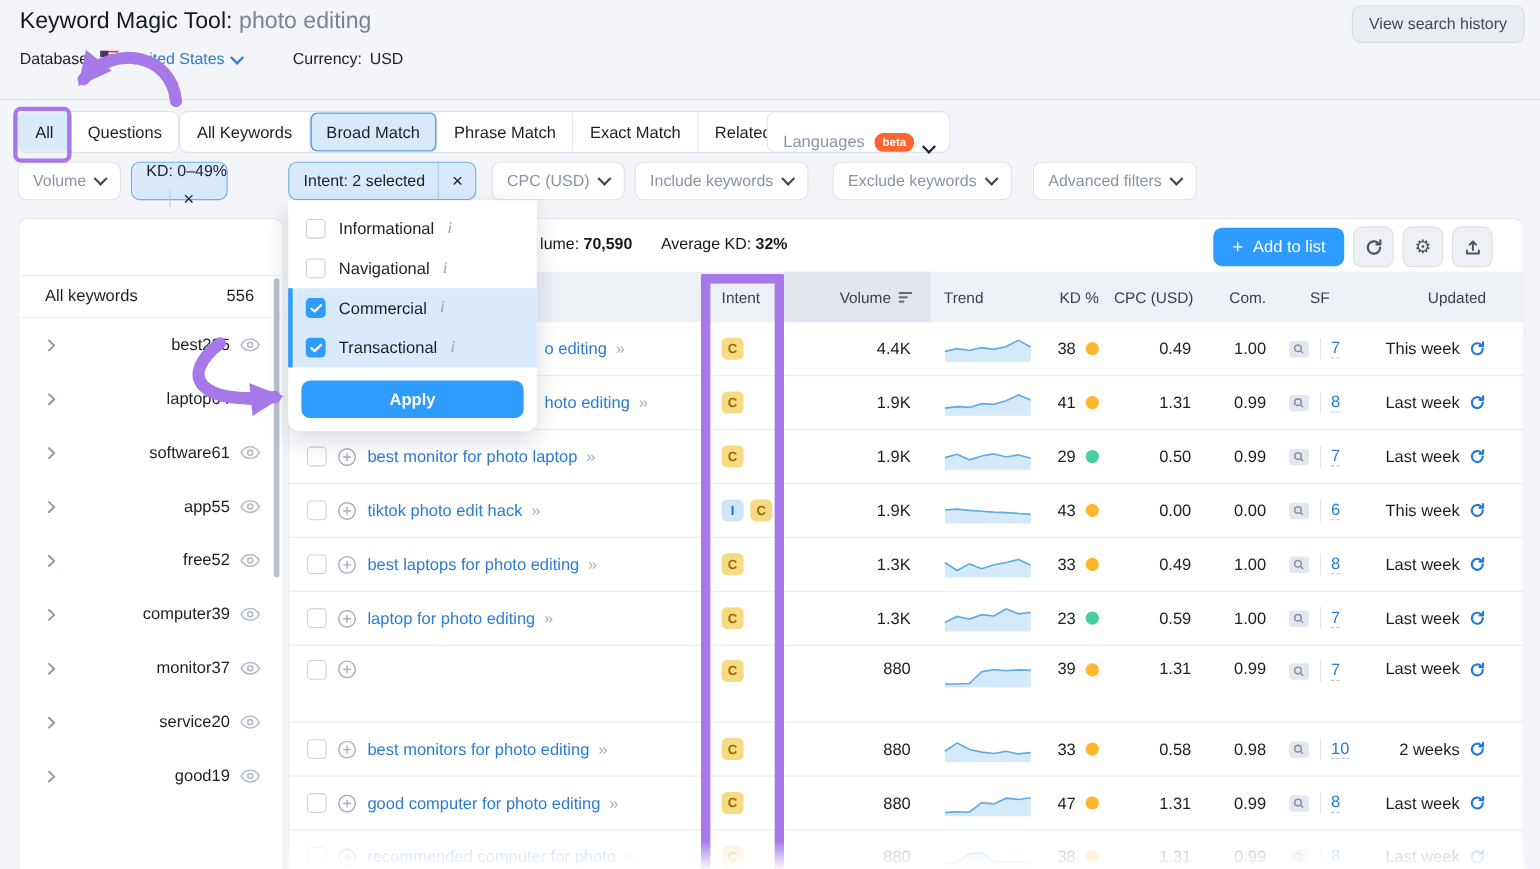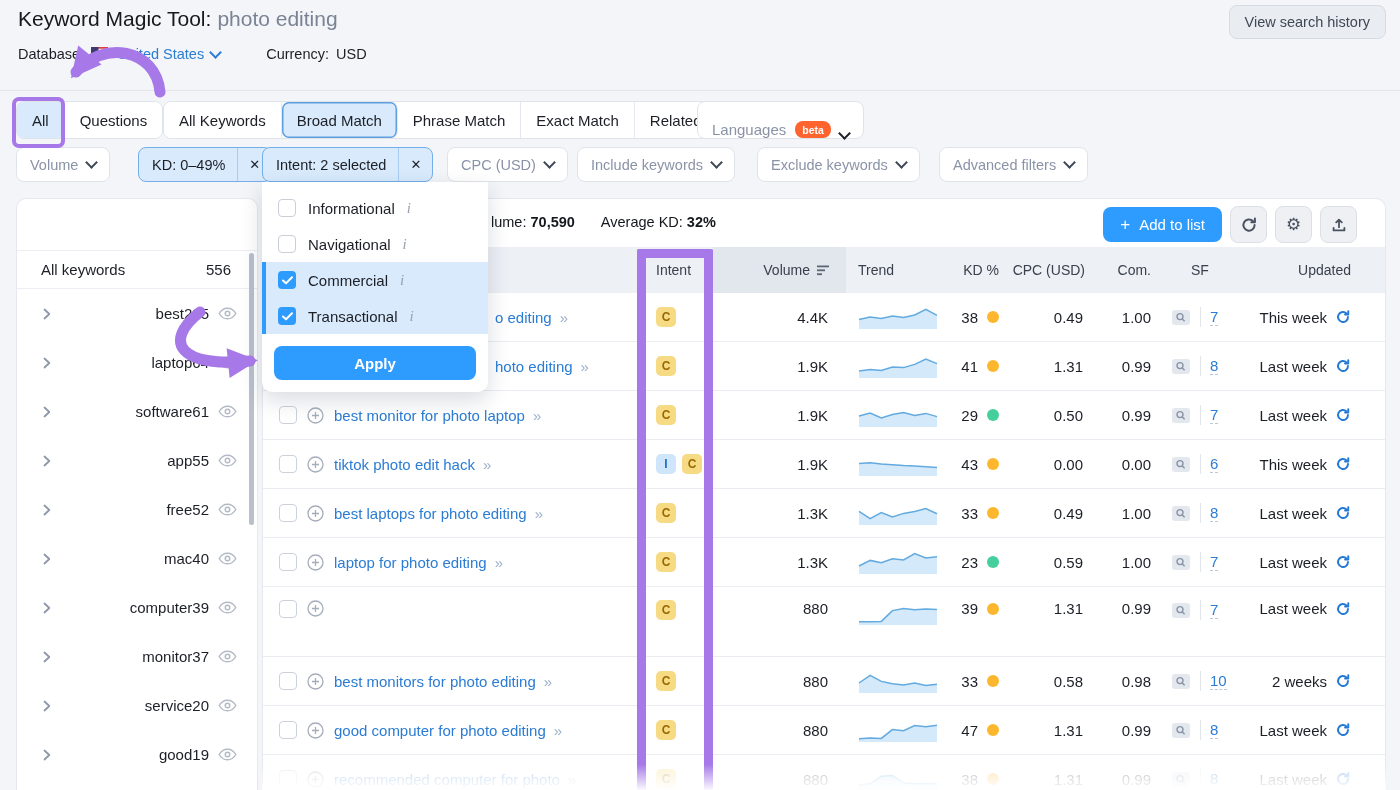--- a/index.html
+++ b/index.html
@@ -170,21 +170,21 @@
   <div class="lang-chip">
     <span class="txt">Languages</span>
     <span class="beta">beta</span>
     <span class="chev"></span>
   </div>
 
   <div class="chip" style="left:16px;">
     <span>Volume</span>
       <span class="chev"></span>
   </div>
-  <div class="chip on" style="left:138px;">
+  <div class="chip on" style="left:119px;flex-direction:column;">
     <span>KD: 0–49%</span>
     <span class="x">✕</span>
   </div>
   <div class="chip on" style="left:262px;">
     <span>Intent: 2 selected</span>
     <span class="x">✕</span>
   </div>
   <div class="chip" style="left:447px;">
     <span>CPC (USD)</span>
       <span class="chev"></span>
@@ -269,35 +269,20 @@
       </span>
     </div>
         <div class="sb-item">
       <span style="line-height:0;">
         <svg width="8" height="12" viewBox="0 0 8 12">
               <path d="M1.5 1.5 6.3 6 1.5 10.5" fill="none" stroke="#8f98a8" stroke-width="1.8" stroke-linecap="round" stroke-linejoin="round"></path>
             </svg>
       </span>
       <span class="lab">free</span>
       <span class="cnt">52</span>
-      <span style="line-height:0;">
-        <svg width="19" height="13" viewBox="0 0 19 13">
-              <path d="M1.2 6.5C3.3 2.8 6.3 1.2 9.5 1.2s6.2 1.6 8.3 5.3c-2.1 3.7-5.1 5.3-8.3 5.3S3.3 10.2 1.2 6.5z" fill="none" stroke="#b3bac6" stroke-width="1.4"></path>
-              <circle cx="9.5" cy="6.5" r="2.3" fill="none" stroke="#b3bac6" stroke-width="1.4"></circle>
-            </svg>
-      </span>
-    </div>
-        <div class="sb-item">
-      <span style="line-height:0;">
-        <svg width="8" height="12" viewBox="0 0 8 12">
-              <path d="M1.5 1.5 6.3 6 1.5 10.5" fill="none" stroke="#8f98a8" stroke-width="1.8" stroke-linecap="round" stroke-linejoin="round"></path>
-            </svg>
-      </span>
-      <span class="lab">mac</span>
-      <span class="cnt">40</span>
       <span style="line-height:0;">
         <svg width="19" height="13" viewBox="0 0 19 13">
               <path d="M1.2 6.5C3.3 2.8 6.3 1.2 9.5 1.2s6.2 1.6 8.3 5.3c-2.1 3.7-5.1 5.3-8.3 5.3S3.3 10.2 1.2 6.5z" fill="none" stroke="#b3bac6" stroke-width="1.4"></path>
               <circle cx="9.5" cy="6.5" r="2.3" fill="none" stroke="#b3bac6" stroke-width="1.4"></circle>
             </svg>
       </span>
     </div>
         <div class="sb-item">
       <span style="line-height:0;">
         <svg width="8" height="12" viewBox="0 0 8 12">

